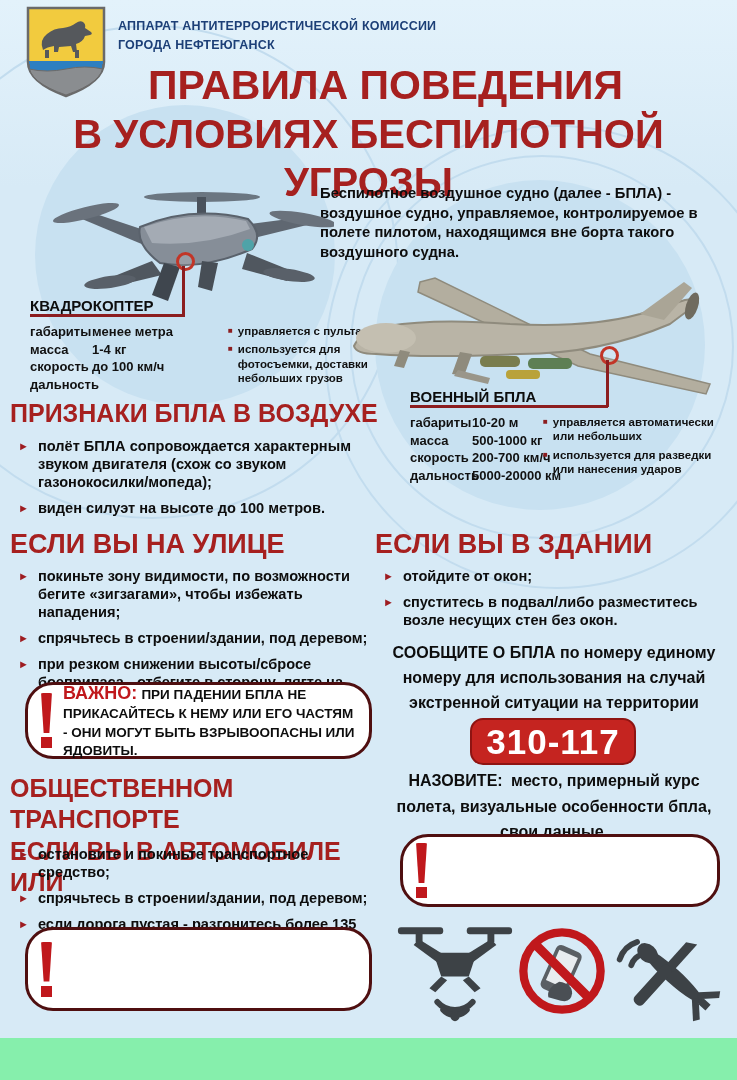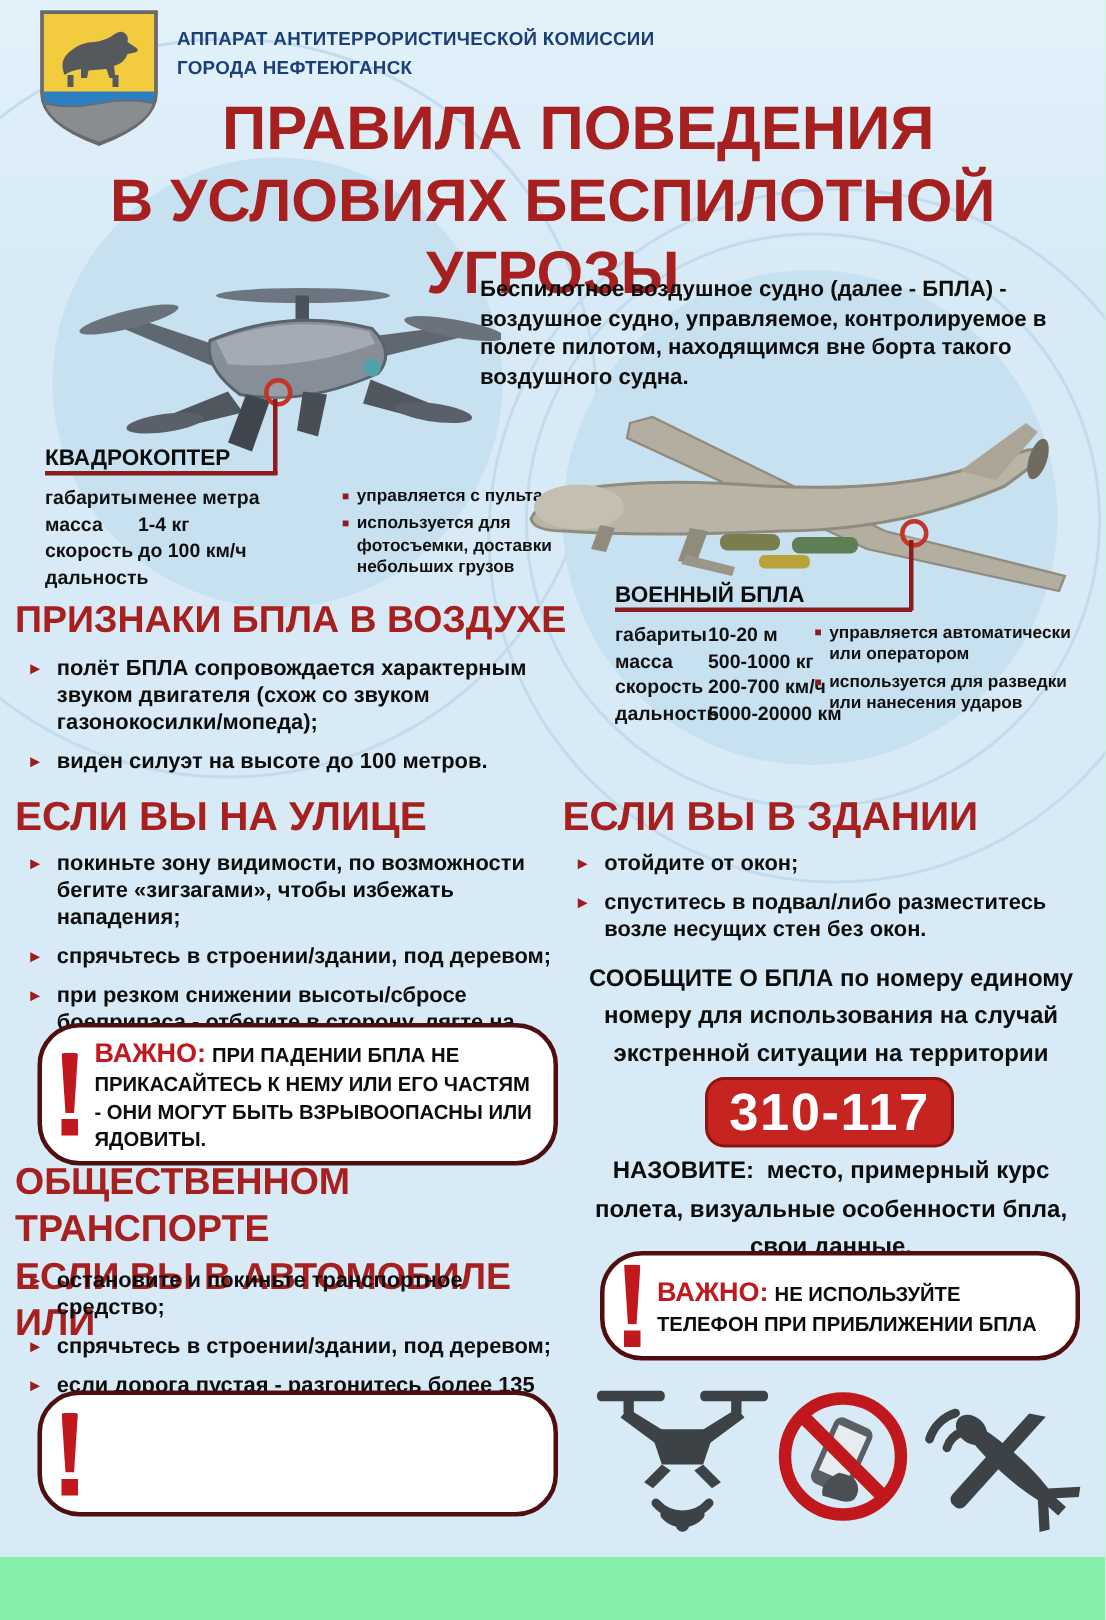--- a/index.html
+++ b/index.html
@@ -199,21 +199,21 @@
 
       <div class="spec-row">
         <span class="spec-label">дальность</span>
         <span class="spec-value">5000-20000 км</span>
       </div>
     </div>
   <div class="features" style="left:543px;top:415px;width:175px;">
 
       <div class="feat">
         <span class="sq">■</span>
-        <span>управляется автоматически или оператором</span>
+        <span>управляется автоматически или небольших</span>
       </div>
 
       <div class="feat">
         <span class="sq">■</span>
         <span>используется для разведки или нанесения ударов</span>
       </div>
     </div>
 
   <div class="h2" style="left:10px;top:399px;width:370px;font-size:25px;">ПРИЗНАКИ БПЛА В ВОЗДУХЕ</div>
   <ul class="blist" style="left:18px;top:437px;width:352px;">
@@ -241,21 +241,21 @@
         <span class="arrow">►</span>
         <span>спрячьтесь в строении/здании, под деревом;</span>
       </li>
 
       <li>
         <span class="arrow">►</span>
         <span>при резком снижении высоты/сбросе боеприпаса - отбегите в сторону, лягте на землю (за бордюр/в канаву), закройте голову руками.</span>
       </li>
     </ul>
 
-  <div class="warning" style="left:25px;top:682px;width:347px;height:95px;">
+  <div class="warning" style="left:25px;top:682px;width:347px;height:77px;">
     <div class="ex">
         <div class="ex-bar"></div>
         <div class="ex-dot"></div>
       </div>
     <div class="wtext">
       <span class="wlabel">ВАЖНО:</span><span>ПРИ ПАДЕНИИ БПЛА НЕ ПРИКАСАЙТЕСЬ К НЕМУ ИЛИ ЕГО ЧАСТЯМ - ОНИ МОГУТ БЫТЬ ВЗРЫВООПАСНЫ ИЛИ ЯДОВИТЫ.</span>
     </div>
   </div>
 
   <div class="h2" style="left:10px;top:773px;width:370px;font-size:25px;line-height:1.25;">
@@ -309,23 +309,20 @@
   <div class="call">
     <span class="wlabel">НАЗОВИТЕ:</span>
     <span>место, примерный курс полета, визуальные особенности бпла, свои данные.</span>
   </div>
 
   <div class="warning" style="left:400px;top:834px;width:320px;height:73px;">
     <div class="ex">
         <div class="ex-bar"></div>
         <div class="ex-dot"></div>
       </div>
-    <div class="wtext">
-      <span class="wlabel">ВАЖНО:</span><span>НЕ ИСПОЛЬЗУЙТЕ ТЕЛЕФОН ПРИ ПРИБЛИЖЕНИИ БПЛА</span>
-    </div>
   </div>
 
   <div class="icons-row">
     <svg width="118" height="104" viewBox="0 0 120 105">
       <rect x="2" y="8" width="46" height="7" rx="3" fill="#3d4246"></rect>
       <rect x="72" y="8" width="46" height="7" rx="3" fill="#3d4246"></rect>
       <rect x="20" y="13" width="7" height="10" fill="#3d4246"></rect>
       <rect x="93" y="13" width="7" height="10" fill="#3d4246"></rect>
       <polygon points="23,20 52,38 45,46 18,26" fill="#3d4246"></polygon>
       <polygon points="97,20 68,38 75,46 102,26" fill="#3d4246"></polygon>

